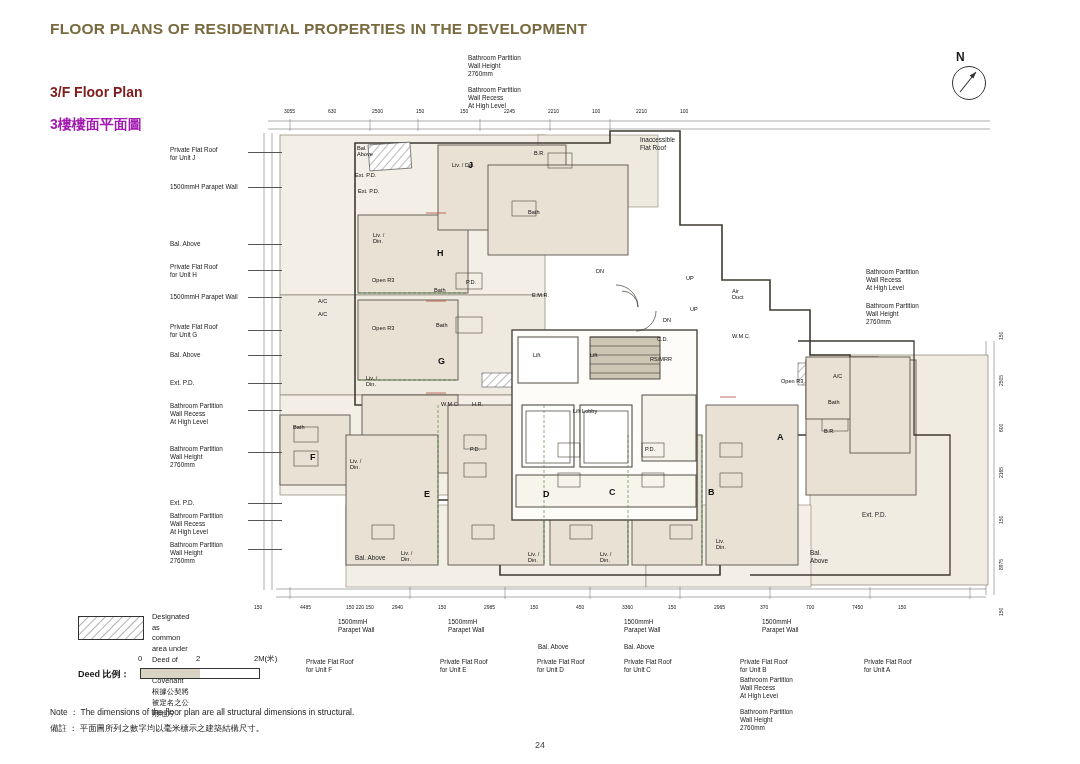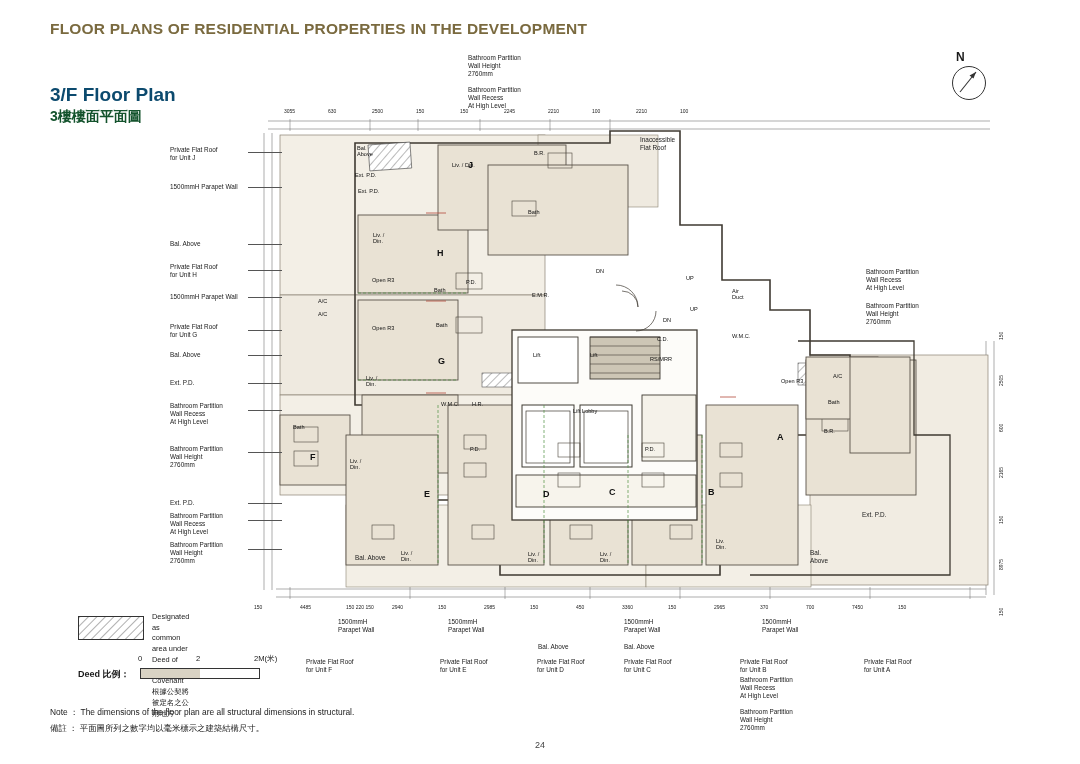--- a/index.html
+++ b/index.html
@@ -17,22 +17,22 @@
   .hdr{position:absolute;left:50px;top:20px;}
   .hdr .t1{
     font-size:15.5px;font-weight:bold;color:#7a6a3f;letter-spacing:.2px;
     white-space:nowrap;
   }
   .hdr .t2{
     font-size:14.5px;font-weight:bold;color:#7a6a3f;margin-top:3px;
     white-space:nowrap;
   }
   .sub{position:absolute;left:50px;top:84px;}
-  .sub .s1{font-size:19px;font-weight:bold;color:#0c4a6e;}
-  .sub .s2{font-size:14px;font-weight:bold;color:#14532d;margin-top:2px;}
+  .sub .s1{font-size:14px;font-weight:bold;color:#7f1d1d;}
+  .sub .s2{font-size:14px;font-weight:bold;color:#a21caf;margin-top:16px;}
 
   
   .compass{position:absolute;left:950px;top:50px;width:48px;height:54px;}
   .compass .n{position:absolute;left:6px;top:0;font-size:12px;font-weight:bold;color:#1a1a1a;}
   .compass .circ{position:absolute;left:2px;top:16px;width:32px;height:32px;border:1.2px solid #333;border-radius:50%;}
   .compass .ndl{position:absolute;left:4px;top:18px;width:28px;height:28px;}
 
   
   .plan{position:absolute;left:250px;top:105px;width:760px;height:500px;}
   .plan svg{display:block;}

